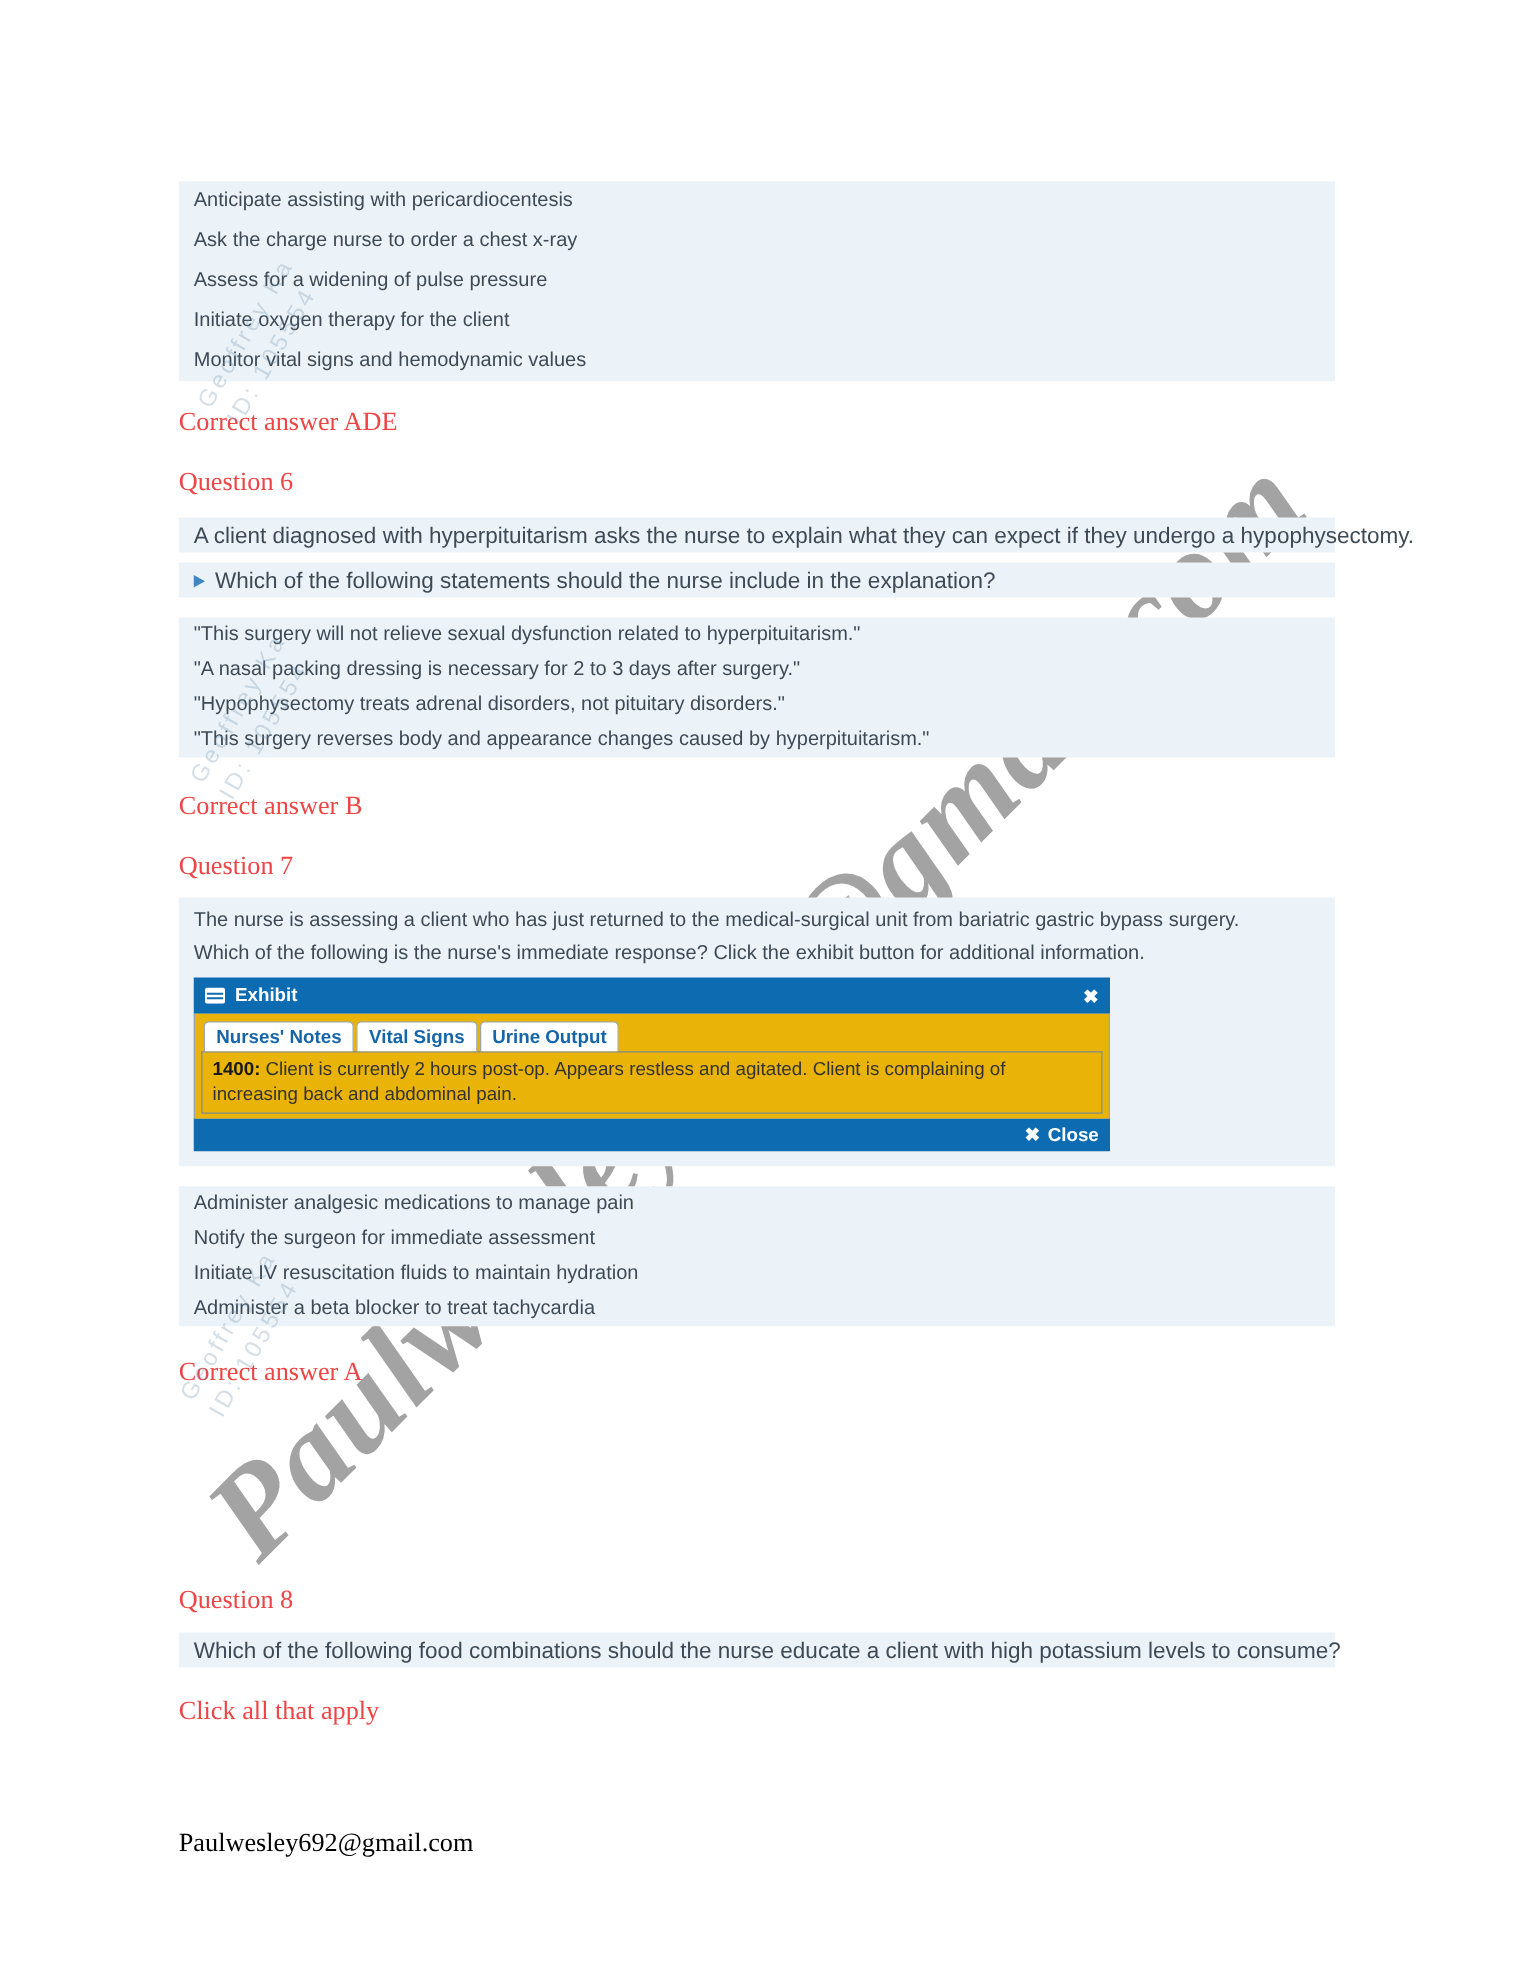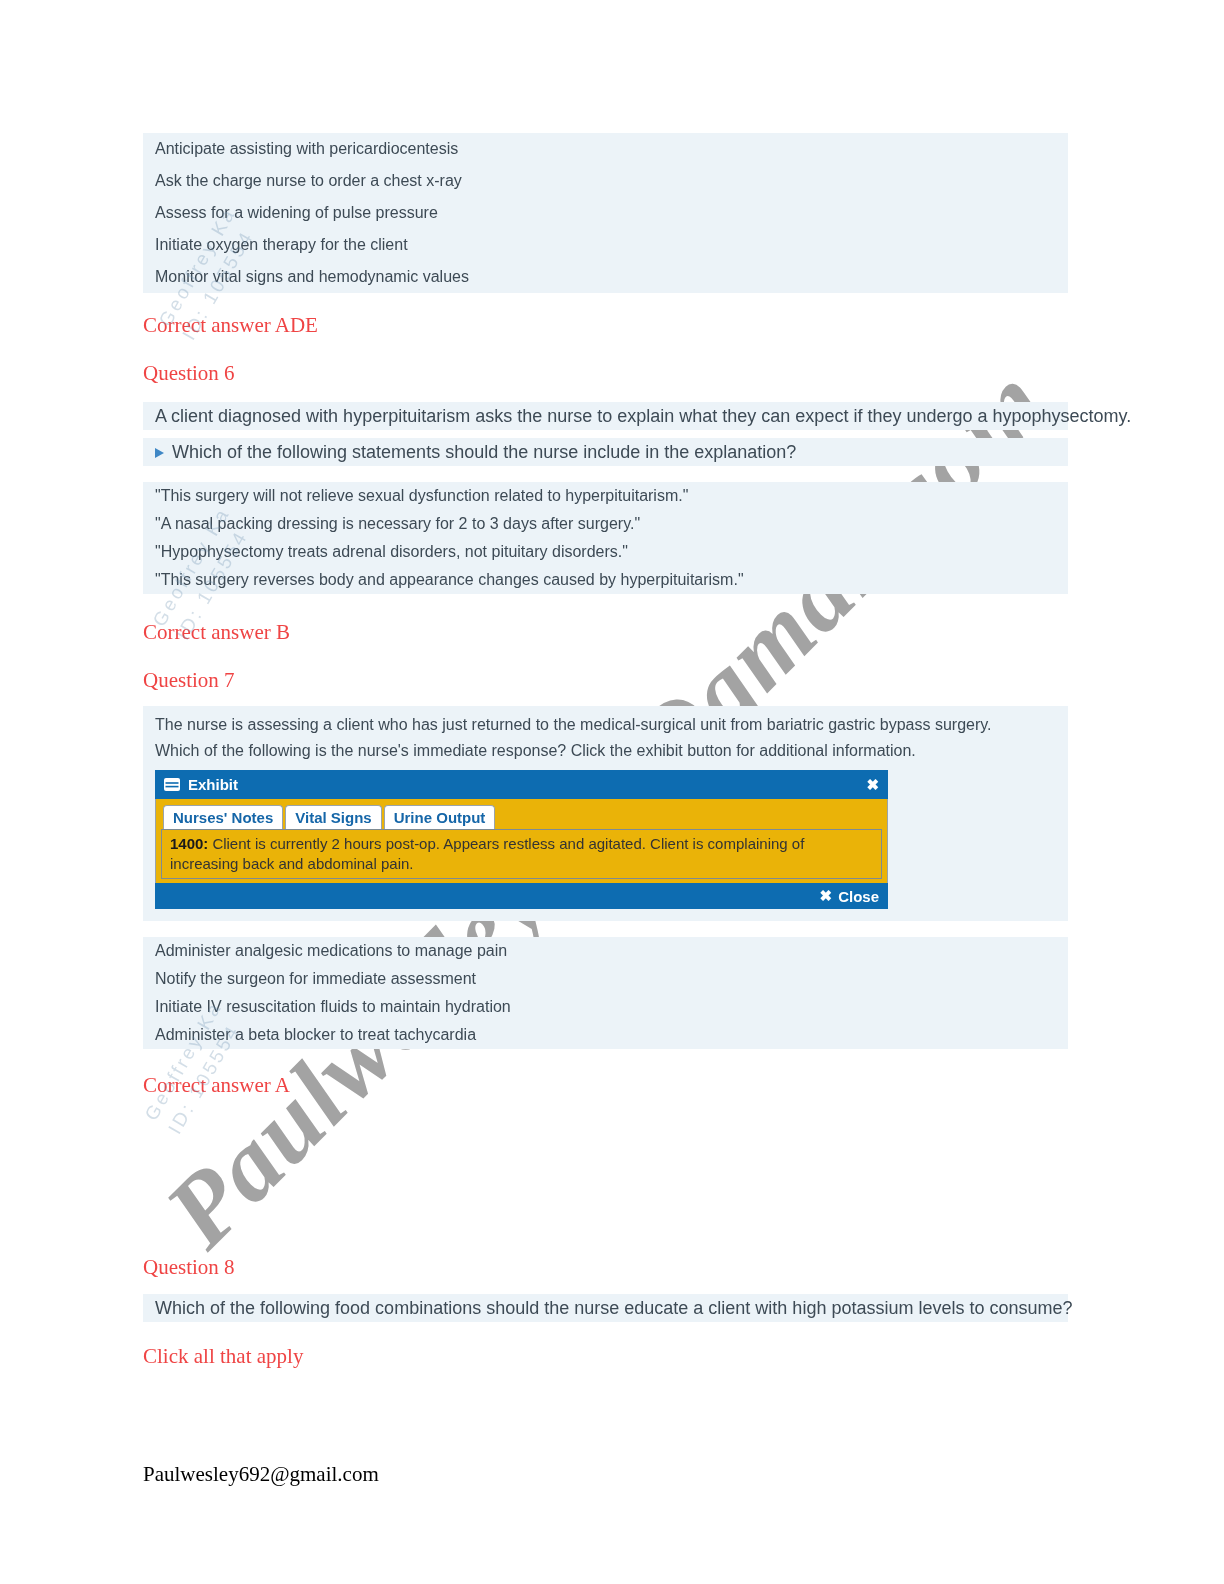--- a/index.html
+++ b/index.html
@@ -11,21 +11,21 @@
           font-family:"Liberation Serif",serif;font-style:italic;font-weight:bold;
           font-size:102px;color:#a3a3a3;white-space:nowrap;z-index:0;letter-spacing:2px;}
   .wm-small{position:absolute;transform:rotate(-60deg);transform-origin:0 0;
             font-size:19px;line-height:27px;color:rgba(110,145,175,0.30);
             letter-spacing:3px;white-space:nowrap;z-index:2;pointer-events:none;}
   .wm-a{left:152px;top:318px;}
   .wm-b{left:146px;top:618px;}
   .wm-c{left:138px;top:1112px;}
 
   
-  .content{position:absolute;left:143px;top:133px;width:925px;z-index:1;}
+  .content{position:absolute;left:143px;top:145px;width:925px;z-index:1;}
   .serif-line{font-family:"Liberation Serif",serif;font-size:21px;color:#ef4444;line-height:24px;}
   .opt-block{background:#ecf3f8;}
   .opt-row{padding:8px 12px;font-size:16px;color:#3d4a55;line-height:16px;white-space:nowrap;}
   .opt-row.small{padding:6px 12px;}
   .stem-band{background:#ecf3f8;padding:6px 12px;font-size:18px;color:#3d4a55;
              line-height:16px;white-space:nowrap;}
   .gap8{height:8px;}
   .arrow-icon{display:inline-block;width:0;height:0;border-left:9px solid #3f87c5;
               border-top:5px solid transparent;border-bottom:5px solid transparent;
               margin-right:8px;vertical-align:middle;}

